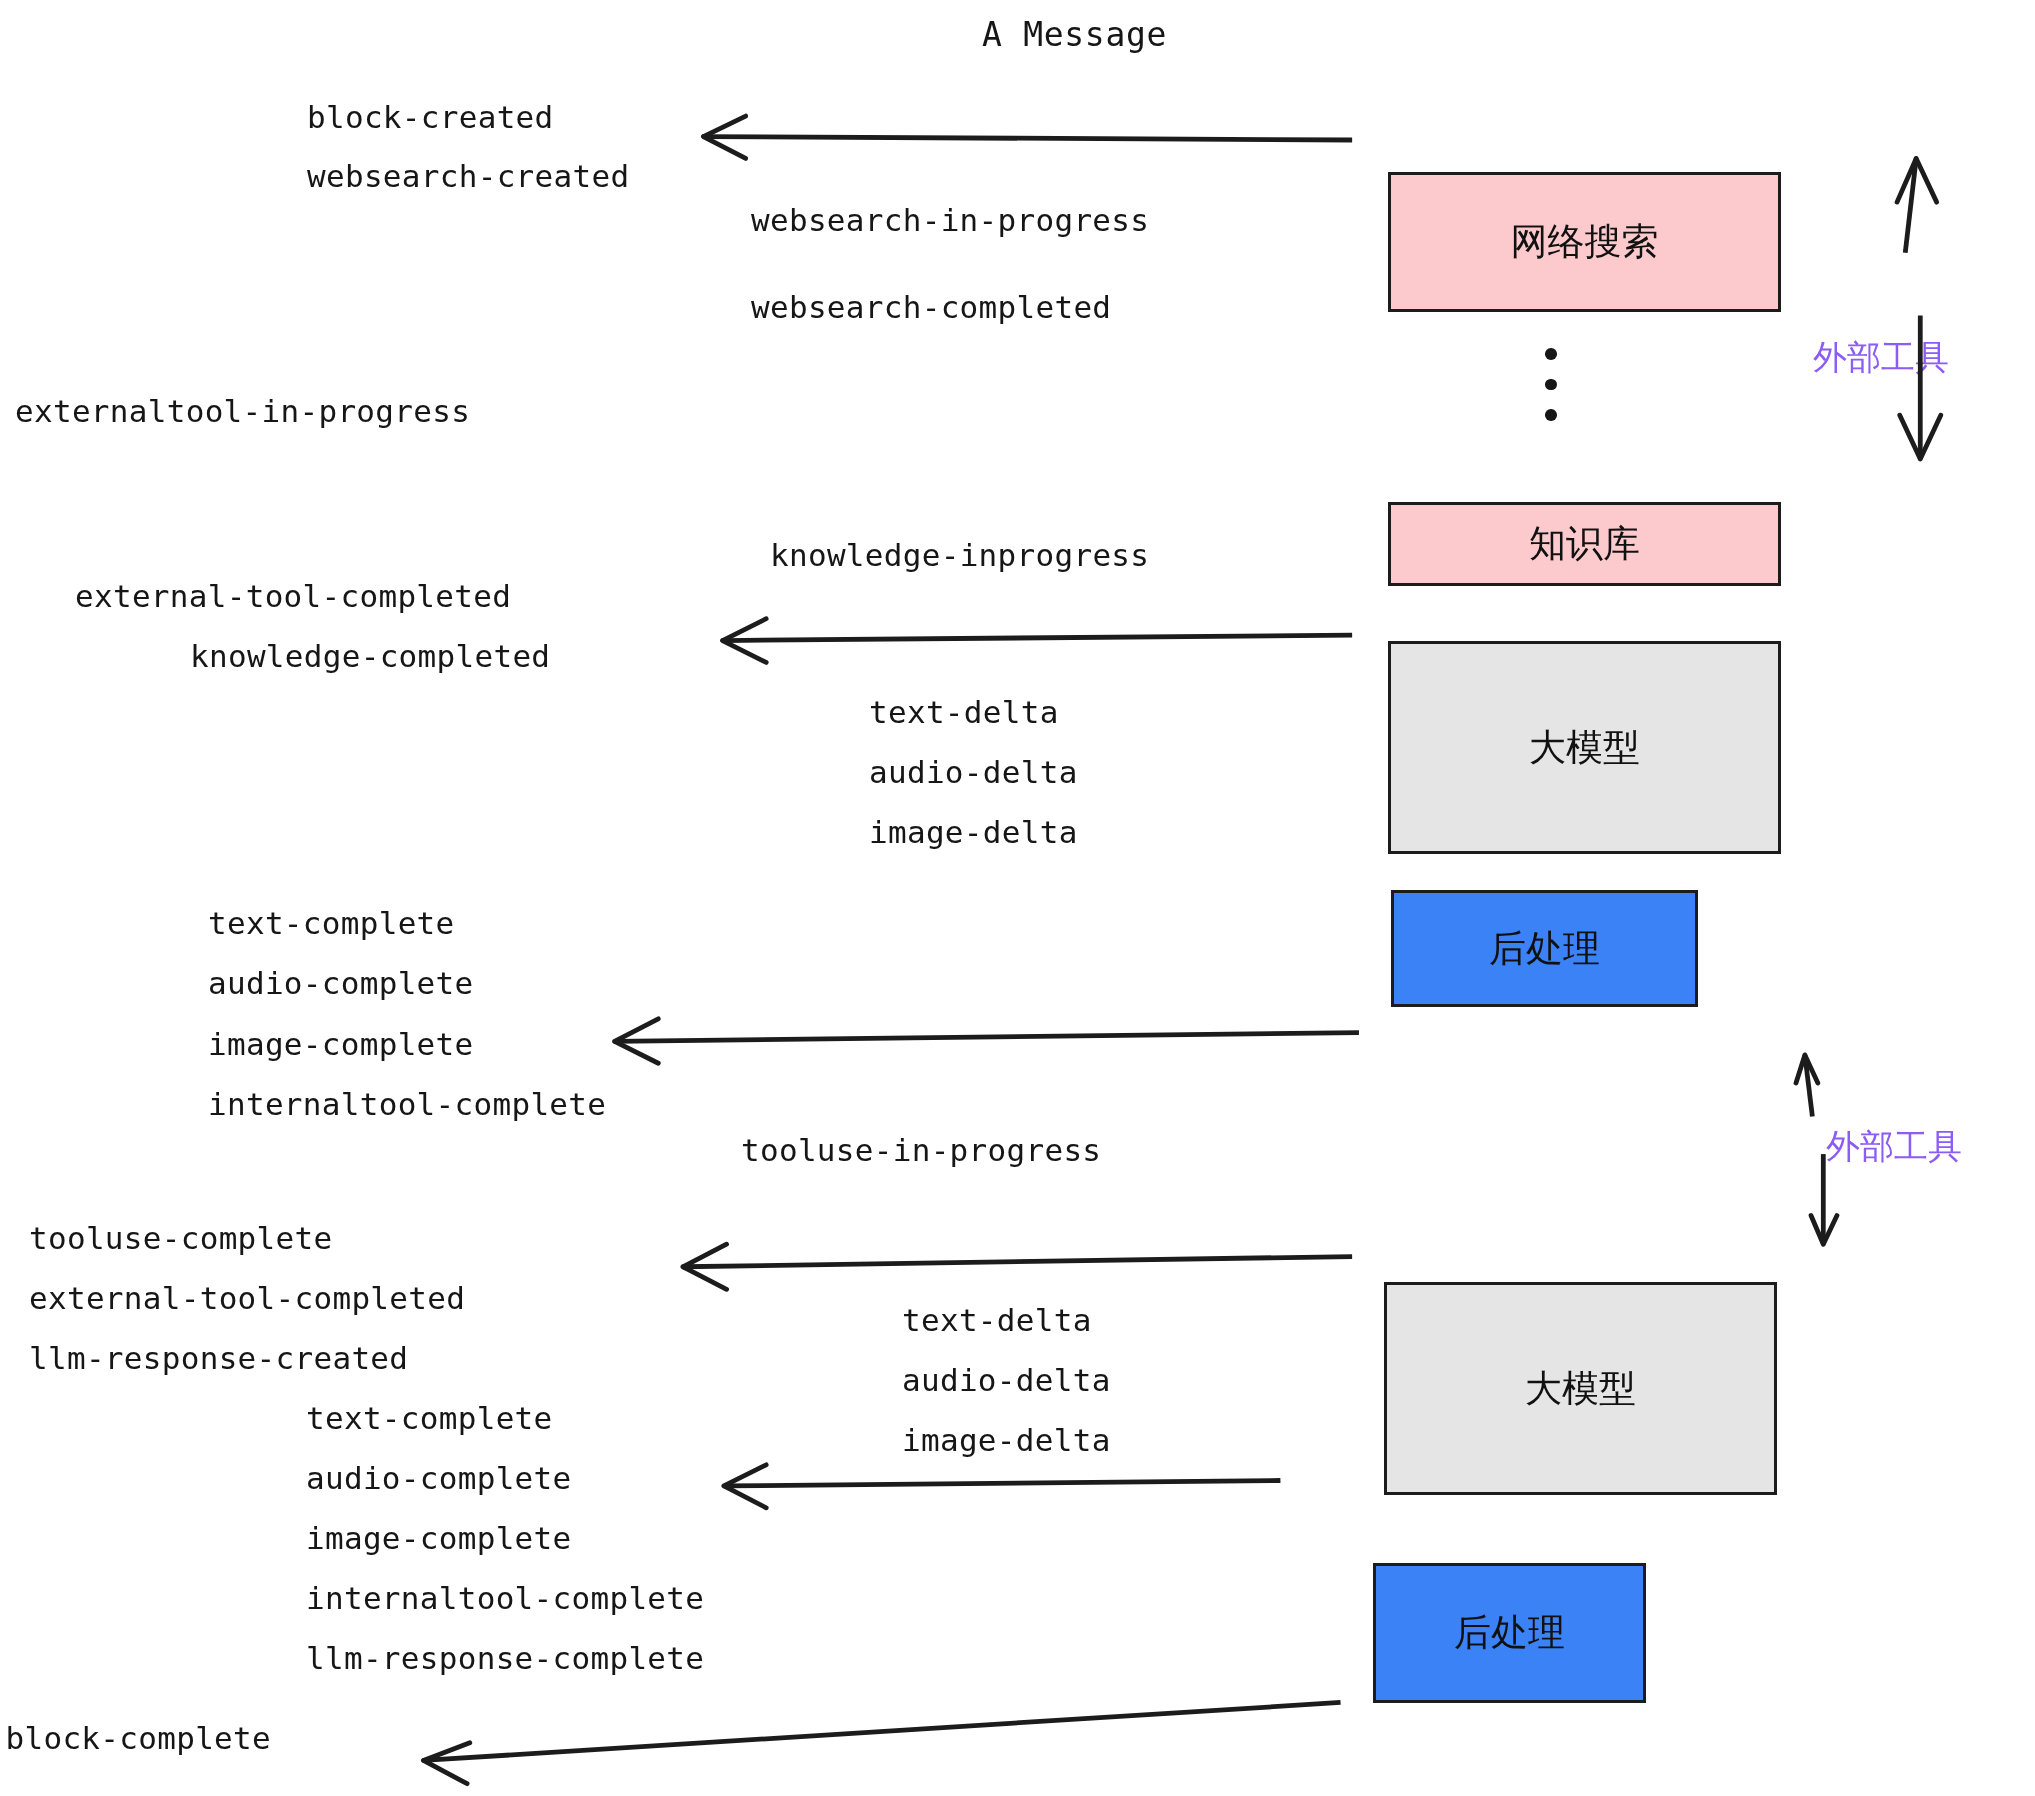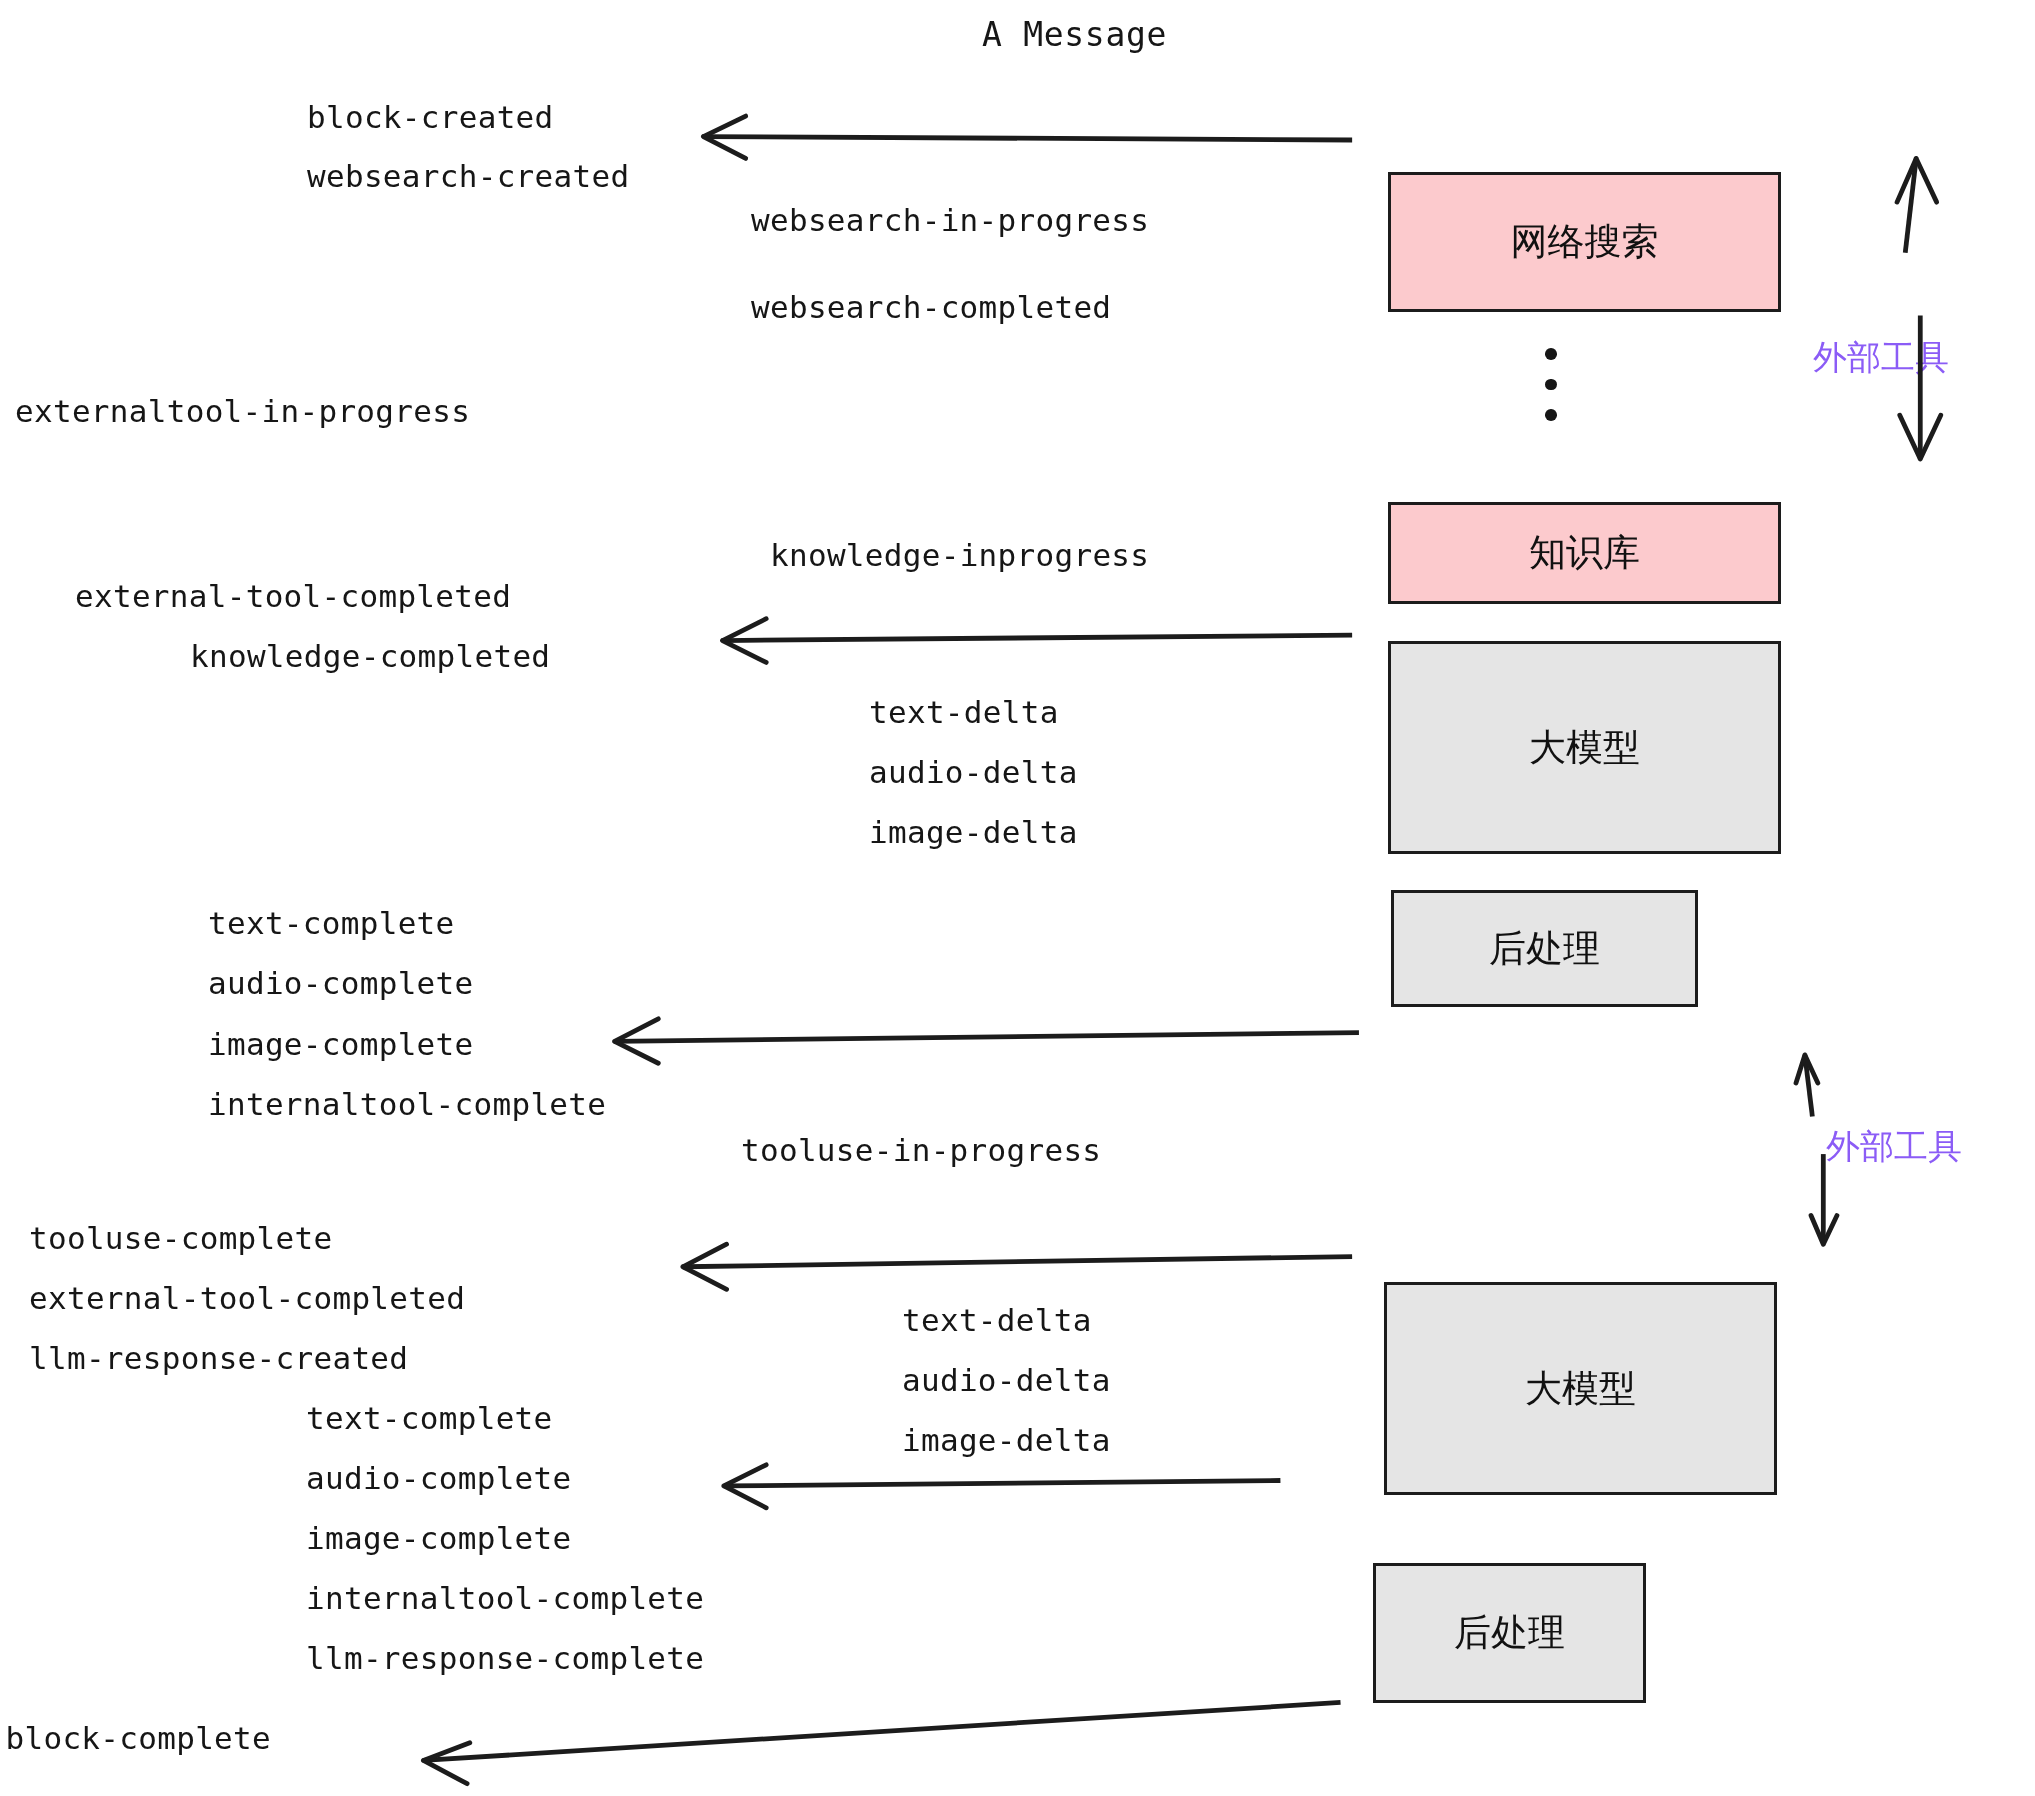--- a/index.html
+++ b/index.html
@@ -43,21 +43,21 @@
     align-items: center;
     justify-content: center;
     font-family: "DejaVu Sans", "Liberation Sans", sans-serif;
     font-size: 37px;
     color: #111111;
     margin-left: 32px;
   }
   .node.pink   { background: #fccacd; }
   .node.green  { background: #e5e5e5; }
   .node.yellow { background: #fce996; }
-  .node.white  { background: #e5e5e5; }
+  .node.white  { background: #3b82f6; }
   .node.mcp    { font-size: 34px; font-weight: 600; }
 
   
   .side-label {
     position: absolute;
     white-space: nowrap;
     font-family: Liberation Serif, serif;
     font-size: 34px;
     color: #8b5cf6;
   }
@@ -146,21 +146,21 @@
   <div class="evt" style="left:306px; top:1583px;">internaltool-complete</div>
 
   <div class="evt" style="left:306px; top:1643px;">llm-response-complete</div>
 
   <div class="evt" style="left:5.5px; top:1723px;">block-complete</div>
 
   <div class="node pink" style="left:1356px; top:172px; width:393px; height:140px;">
     <span>网络搜索</span>
   </div>
 
-  <div class="node pink" style="left:1356px; top:502px; width:393px; height:102px;">
+  <div class="node pink" style="left:1356px; top:502px; width:393px; height:84px;">
     <span>知识库</span>
   </div>
 
   <div class="node green" style="left:1356px; top:641px; width:393px; height:213px;">
     <span>大模型</span>
   </div>
 
   <div class="node white" style="left:1359px; top:890px; width:307px; height:117px;">
     <span>后处理</span>
   </div>

